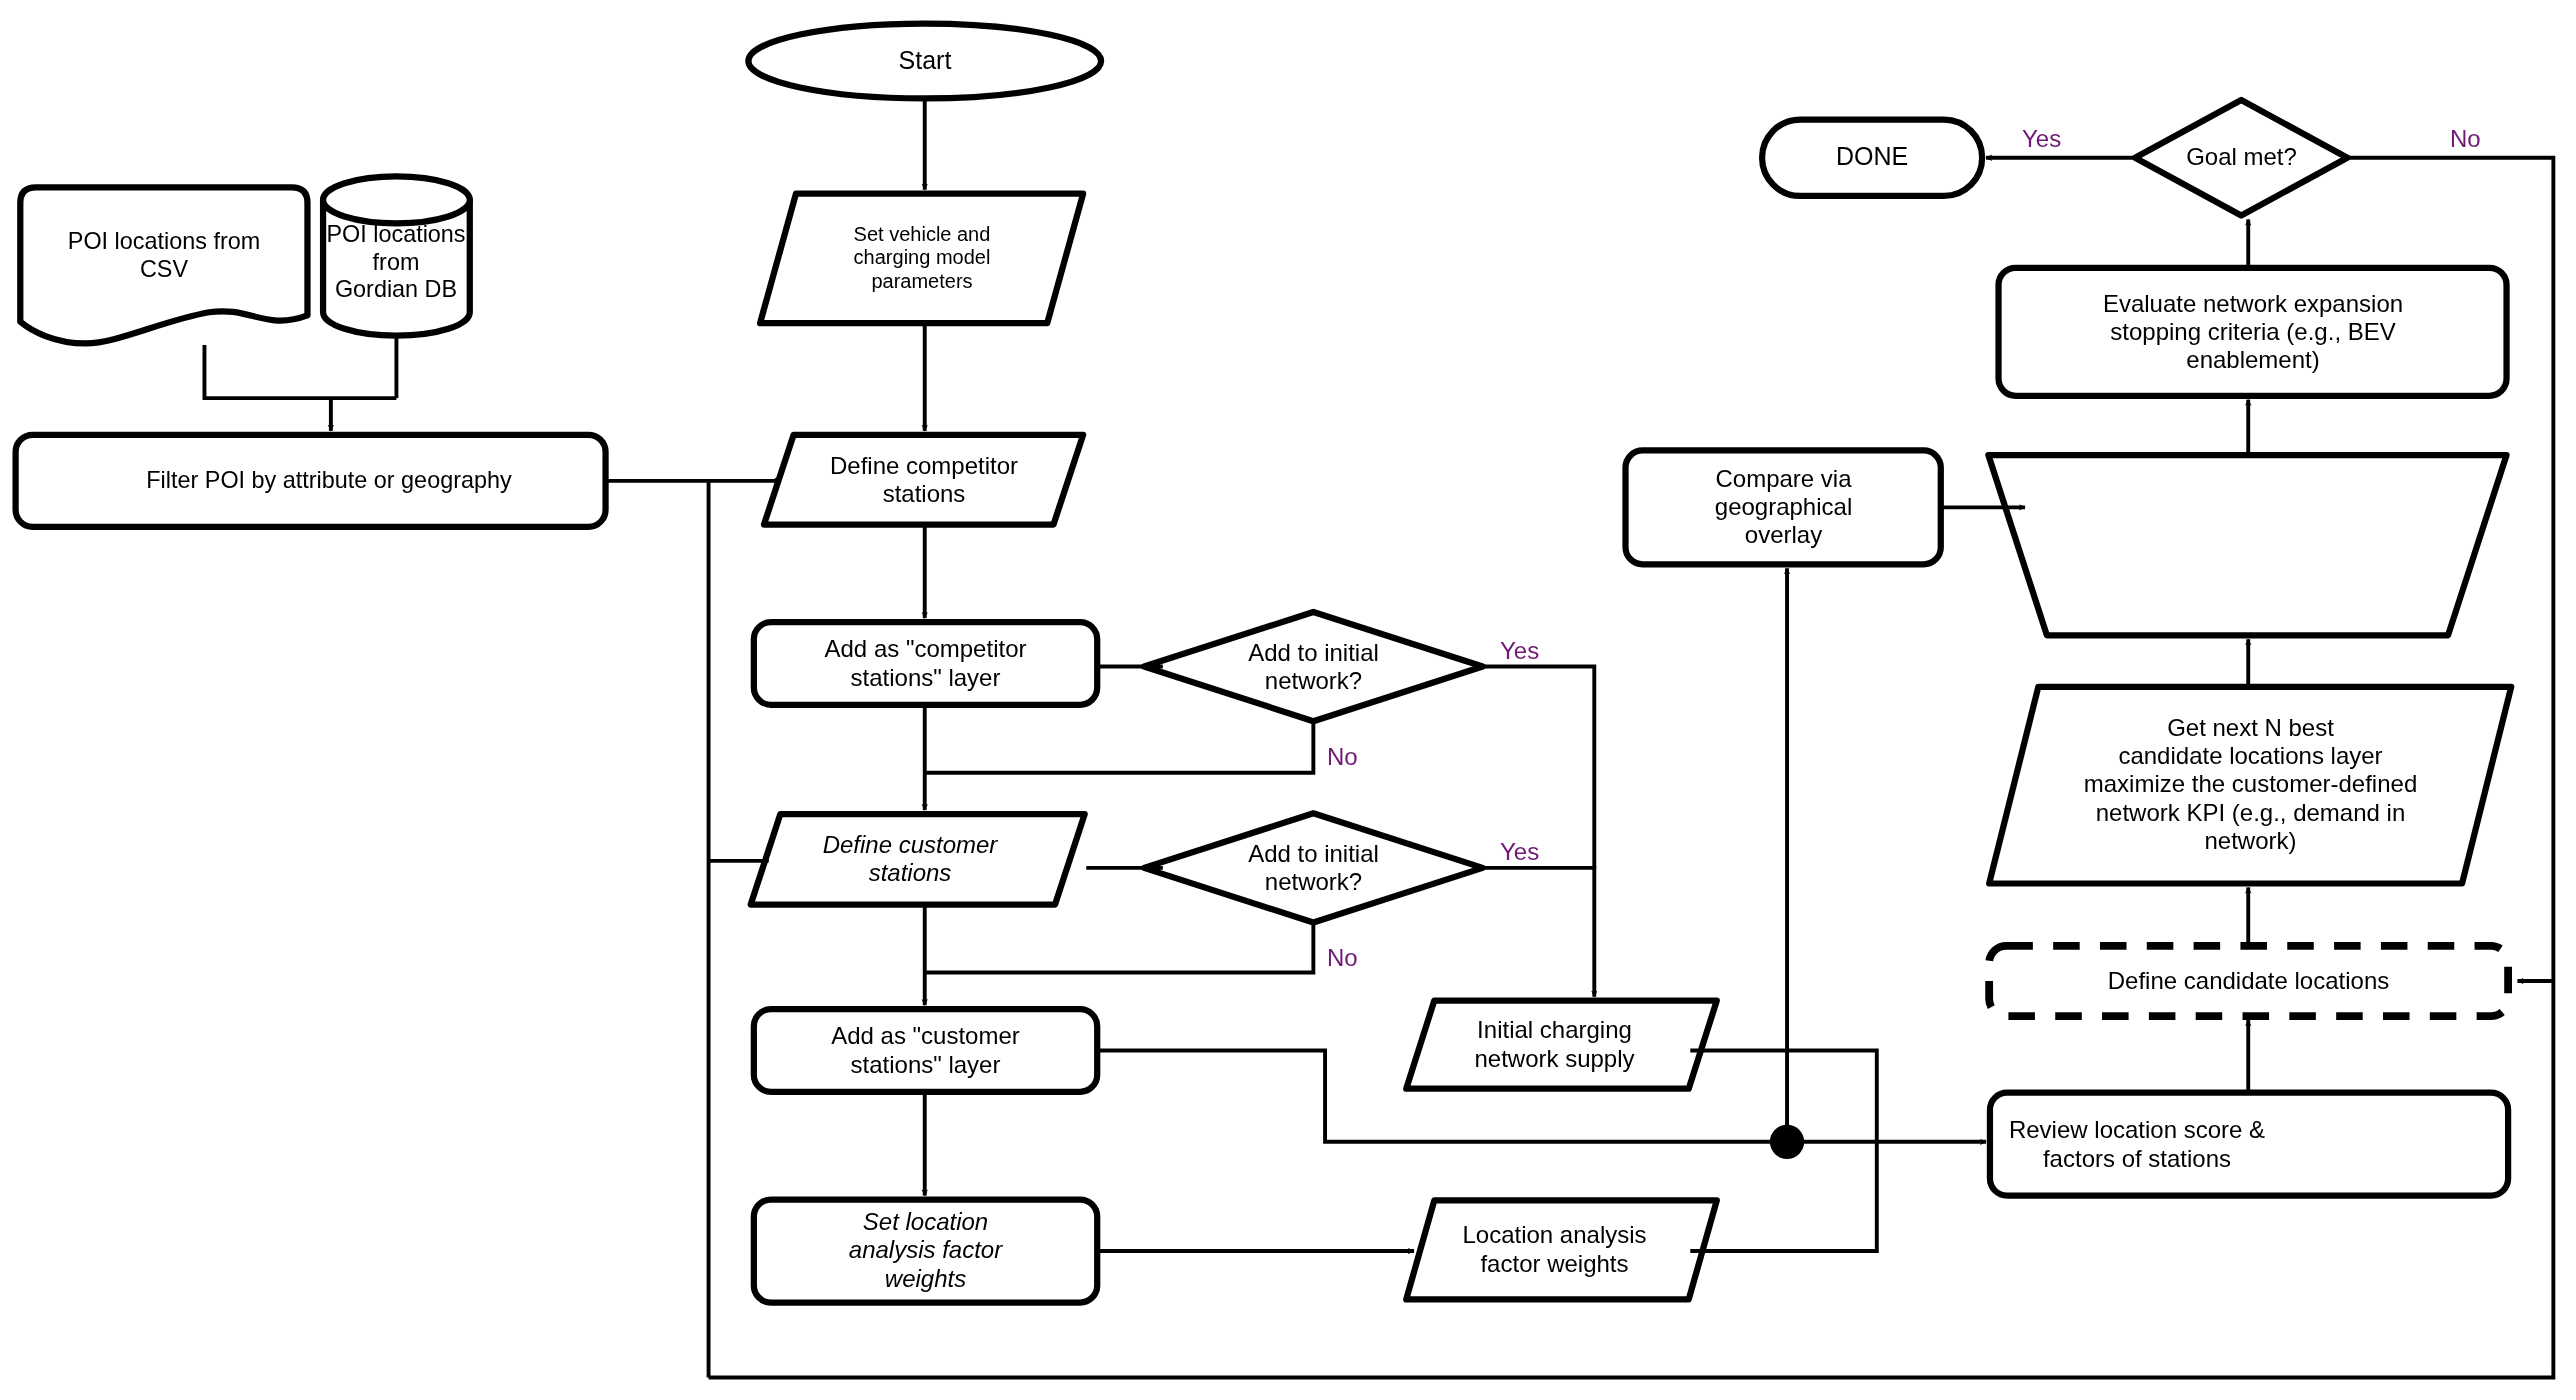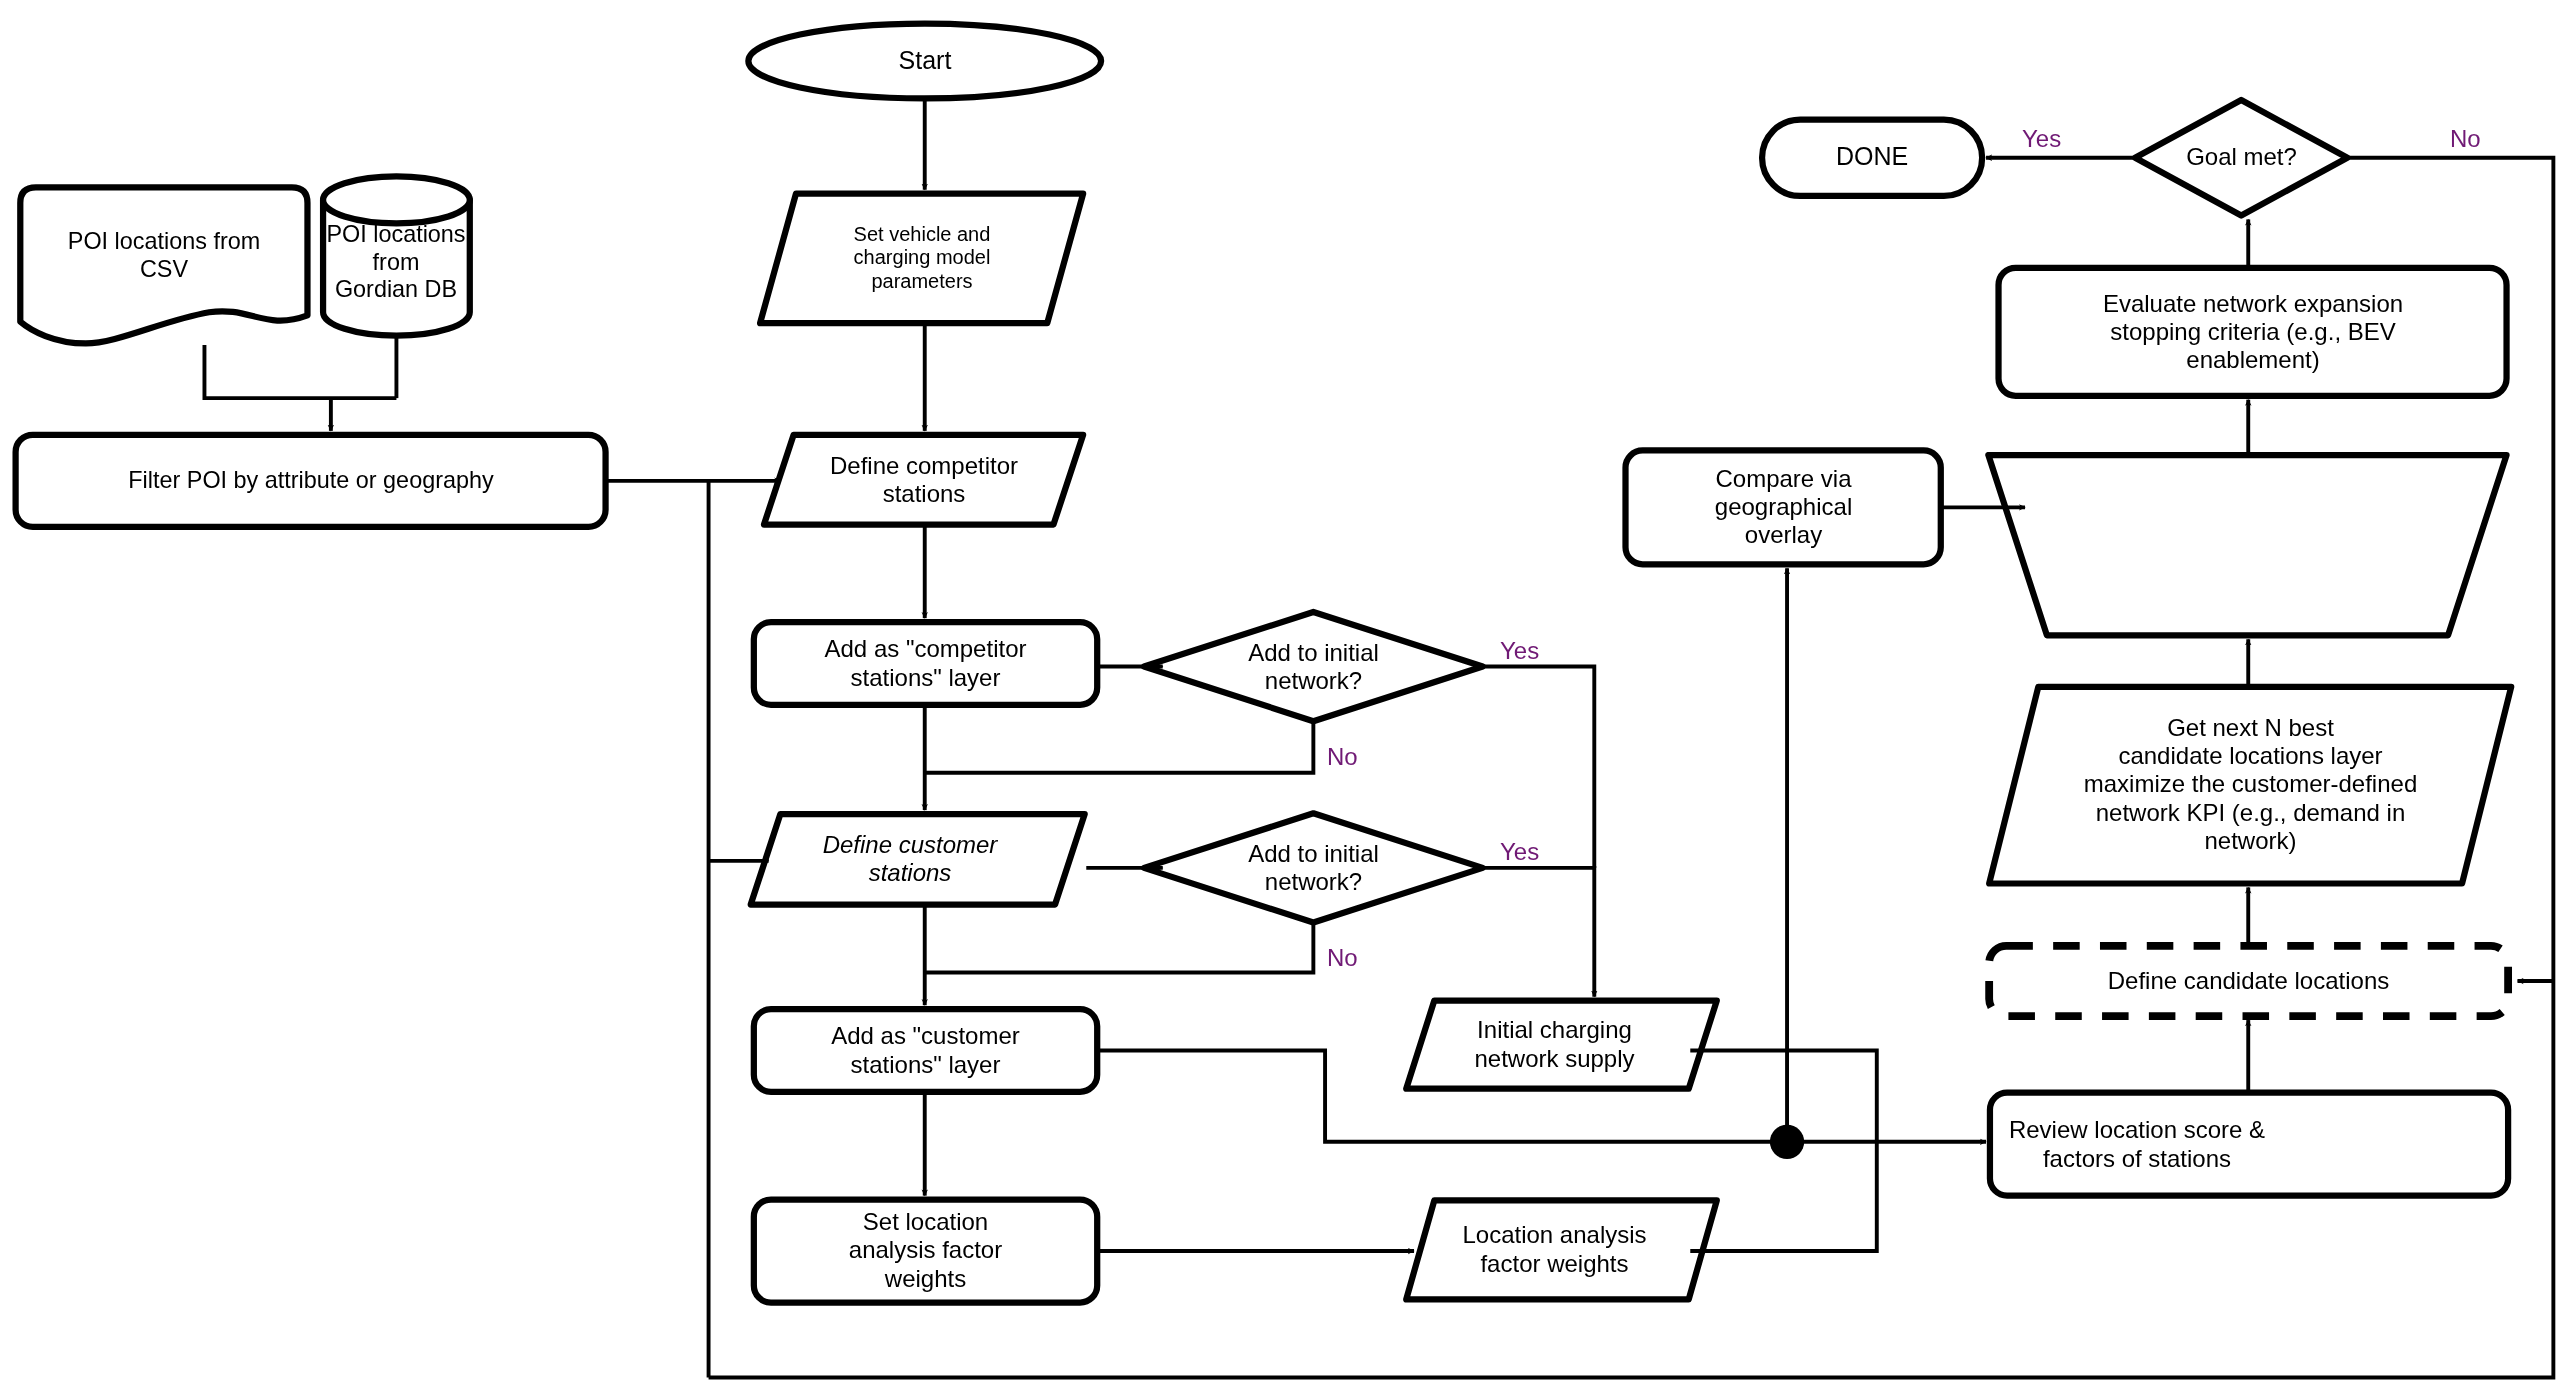--- a/index.html
+++ b/index.html
@@ -180,21 +180,21 @@
 
     <circle cx="2290" cy="1463" r="22" fill="#000000" stroke="none"></circle>
   </svg>
 
   <div class="node-text" style="left:28px; top:197px; width:272px; height:117px; font-size:23.4px;">POI locations from
 CSV</div>
 
   <div class="node-text" style="left:326px; top:212px; width:140px; height:101px; font-size:23.4px;">POI locations from
 Gordian DB</div>
 
-  <div class="node-text" style="left:19px; top:435px; width:584px; height:92px; font-size:23.4px;">Filter POI by attribute or geography</div>
+  <div class="node-text" style="left:37px; top:435px; width:584px; height:92px; font-size:23.4px;">Filter POI by attribute or geography</div>
 
   <div class="node-text" style="left:839px; top:43px; width:172px; height:36px; font-size:25px;">Start</div>
 
   <div class="node-text" style="left:790px; top:195px; width:264px; height:126px; font-size:20px;">Set vehicle and
 charging model
 parameters</div>
 
   <div class="node-text" style="left:788px; top:437px; width:272px; height:86px; font-size:24px;">Define competitor
 stations</div>
 
@@ -206,21 +206,21 @@
 
   <div class="node-text" style="left:774px; top:816px; width:272px; height:86px; font-size:24px;font-style:italic;">Define customer
 stations</div>
 
   <div class="node-text" style="left:1202px; top:835px; width:223px; height:66px; font-size:24px;">Add to initial
 network?</div>
 
   <div class="node-text" style="left:754px; top:1009px; width:343px; height:83px; font-size:24px;">Add as "customer
 stations" layer</div>
 
-  <div class="node-text" style="left:754px; top:1199px; width:343px; height:103px; font-size:24px;">Set location
+  <div class="node-text" style="left:754px; top:1199px; width:343px; height:103px; font-size:24px;font-style:italic;">Set location
 analysis factor
 weights</div>
 
   <div class="node-text" style="left:1422px; top:1004px; width:265px; height:81px; font-size:24px;">Initial charging
 network supply</div>
 
   <div class="node-text" style="left:1422px; top:1205px; width:265px; height:89px; font-size:24px;">Location analysis
 factor weights</div>
 
   <div class="node-text" style="left:1626px; top:450px; width:315px; height:114px; font-size:24px;">Compare via

